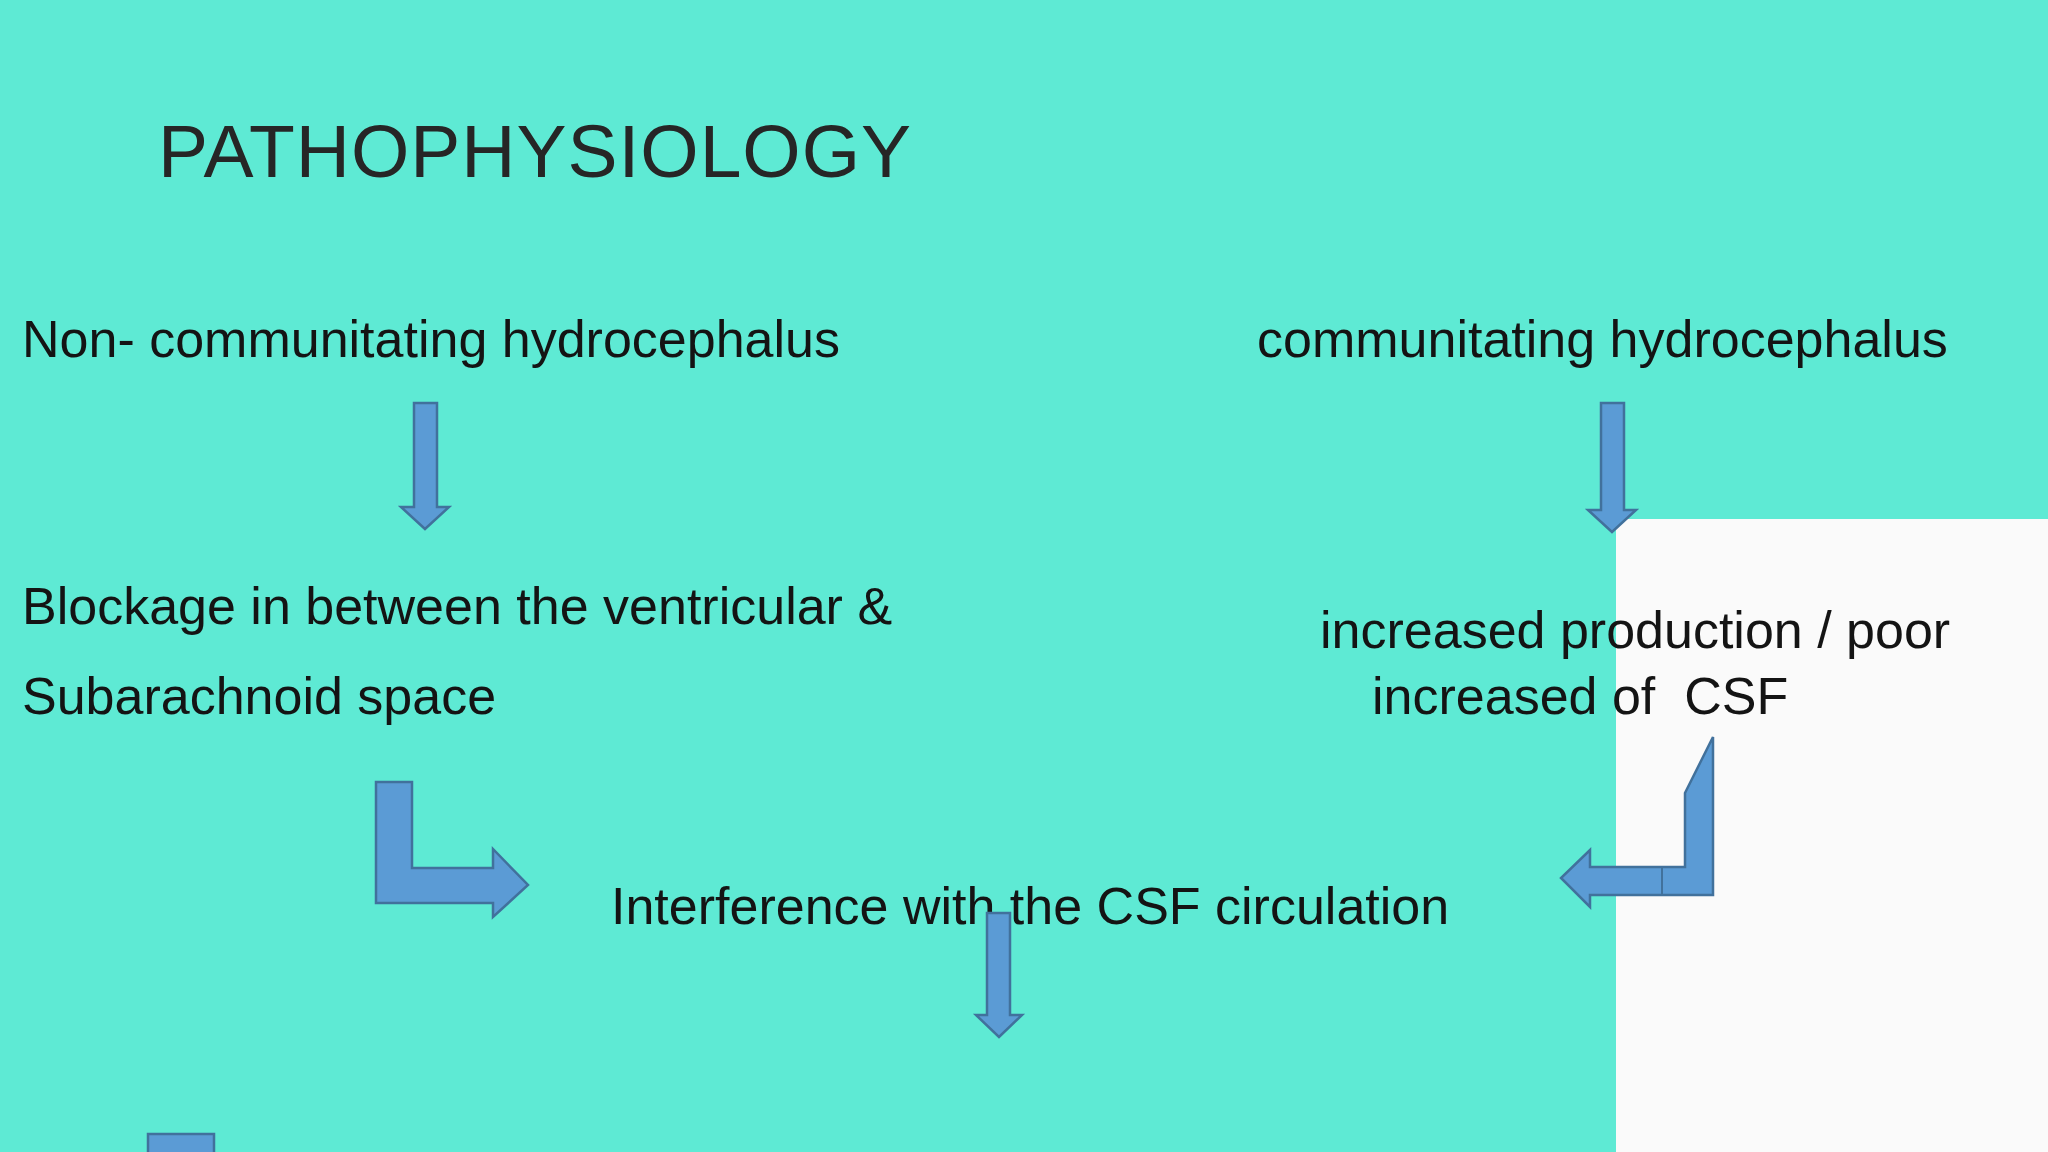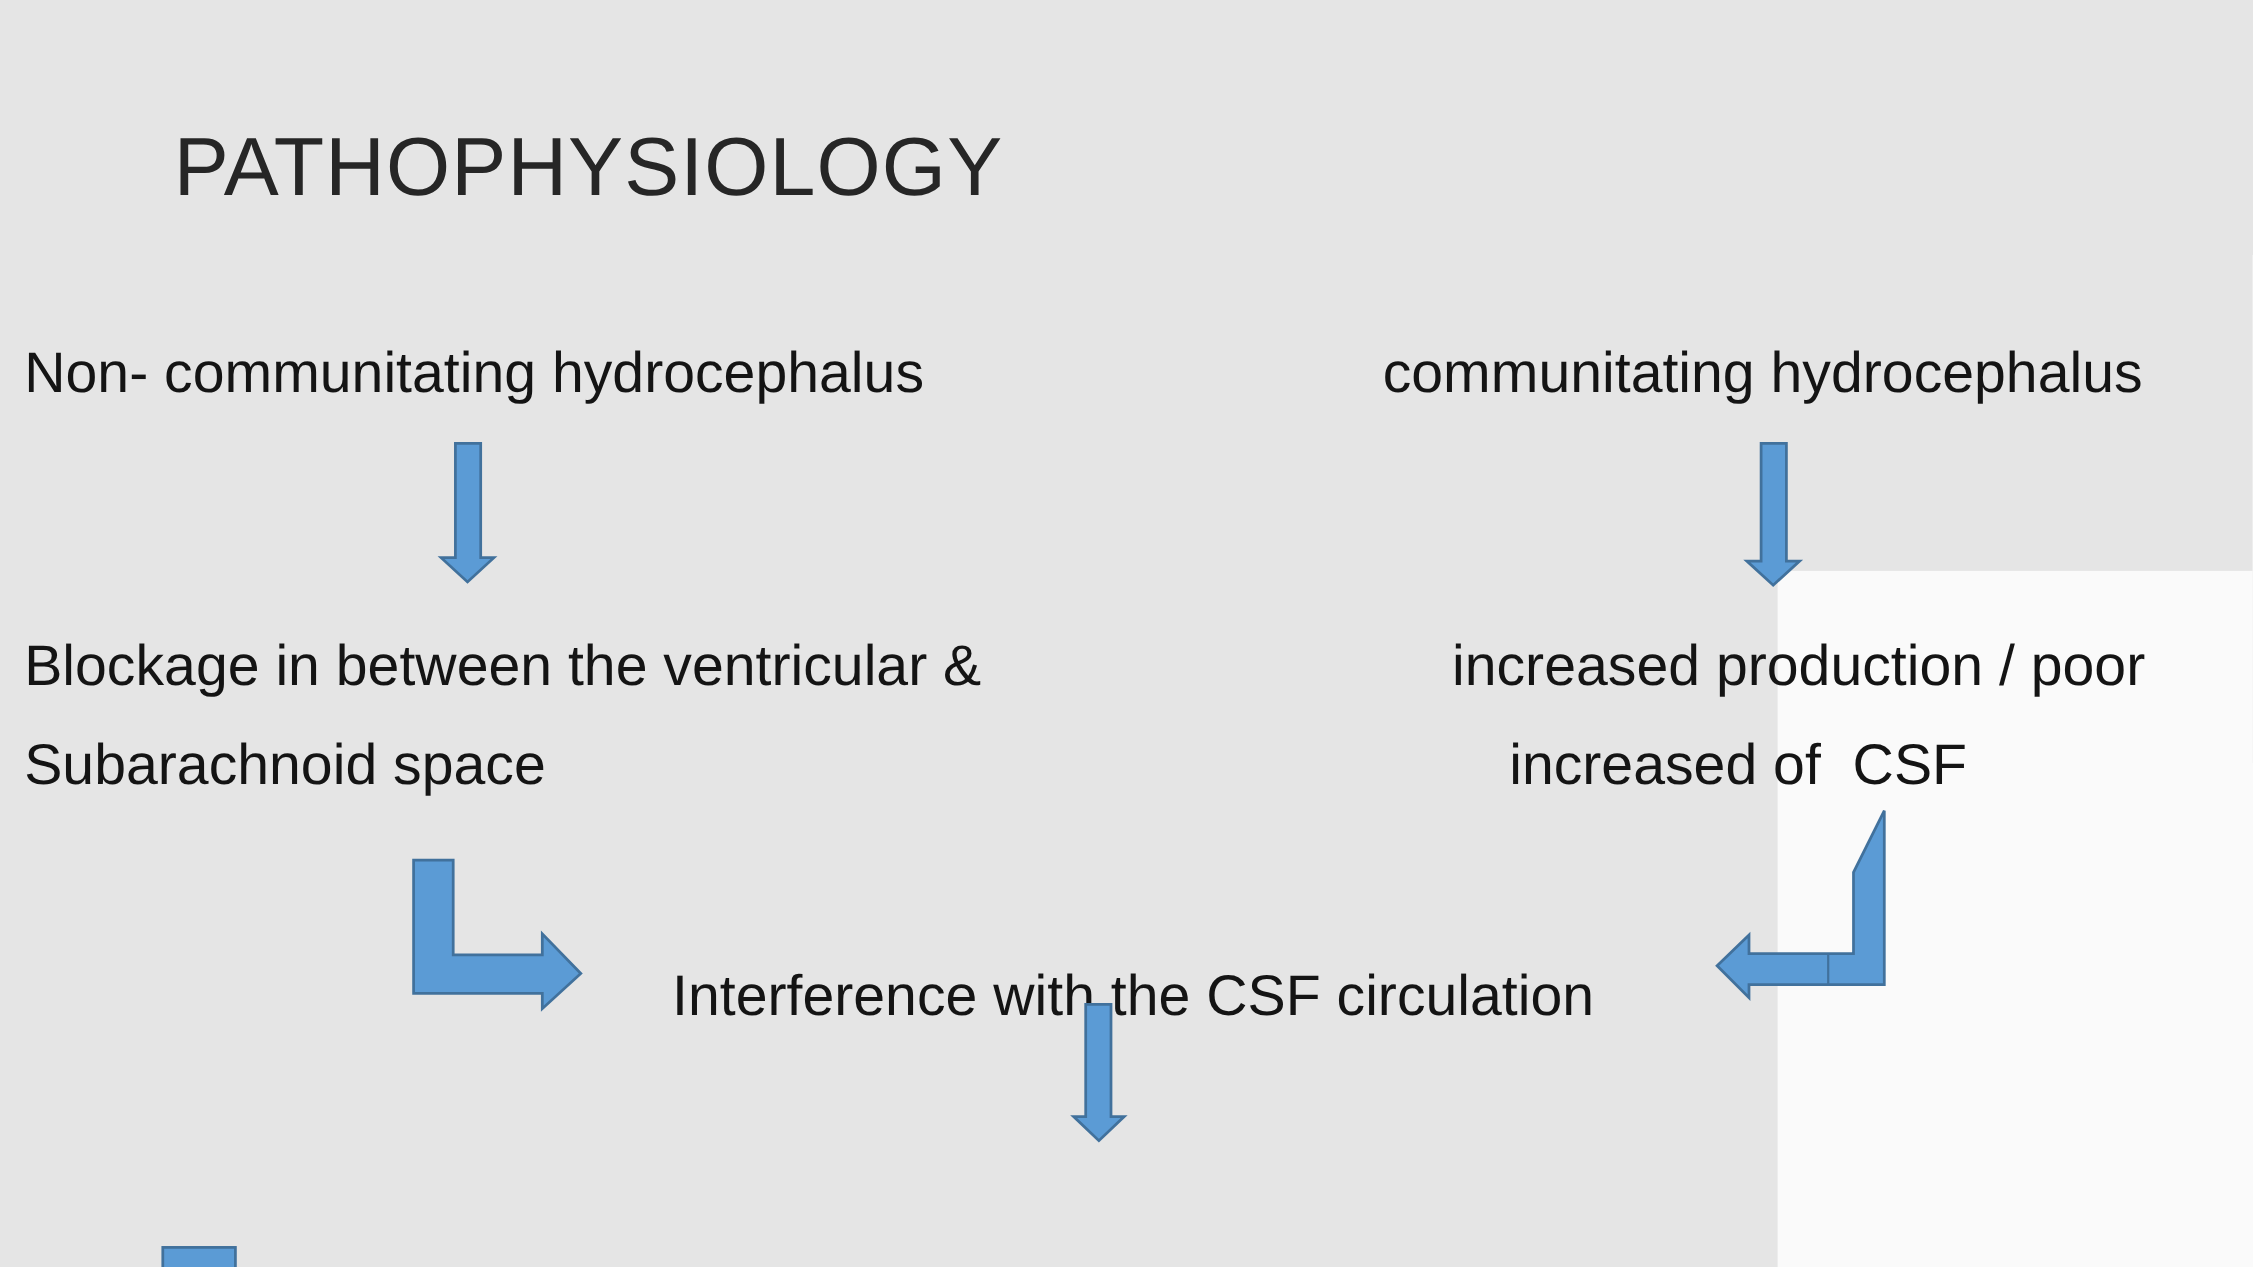--- a/index.html
+++ b/index.html
@@ -8,21 +8,21 @@
     width: 2048px;
     height: 1152px;
     background: #ffffff;
     font-family: "Liberation Sans", sans-serif;
     overflow: hidden;
   }
   .slide {
     position: relative;
     width: 2048px;
     height: 1152px;
-    background: #e5e5e5;
+    background: #5eead4;
   }
   .shade-panel {
     position: absolute;
     left: 1616px;
     top: 519px;
     width: 432px;
     height: 633px;
     background: #fafafa;
   }
   .slide-title {
@@ -39,21 +39,21 @@
     position: absolute;
     font-size: 52px;
     color: #141414;
     white-space: pre;
     line-height: 1.1;
   }
   .n-noncomm { left: 22px;  top: 311px; }
   .n-comm    { left: 1257px; top: 311px; }
   .n-block1  { left: 22px;  top: 578px; }
   .n-block2  { left: 22px;  top: 668px; }
-  .n-prod1   { left: 1320px; top: 578px; }
+  .n-prod1   { left: 1320px; top: 602px; }
   .n-prod2   { left: 1372px; top: 668px; }
   .n-interf  { left: 611px; top: 878px; }
   svg.arrow-layer {
     position: absolute;
     left: 0; top: 0;
     width: 2048px;
     height: 1152px;
   }
   svg .arrow-shape { stroke-width: 2.5; stroke-linejoin: miter; }
   svg .seam { stroke-width: 2; fill: none; }

